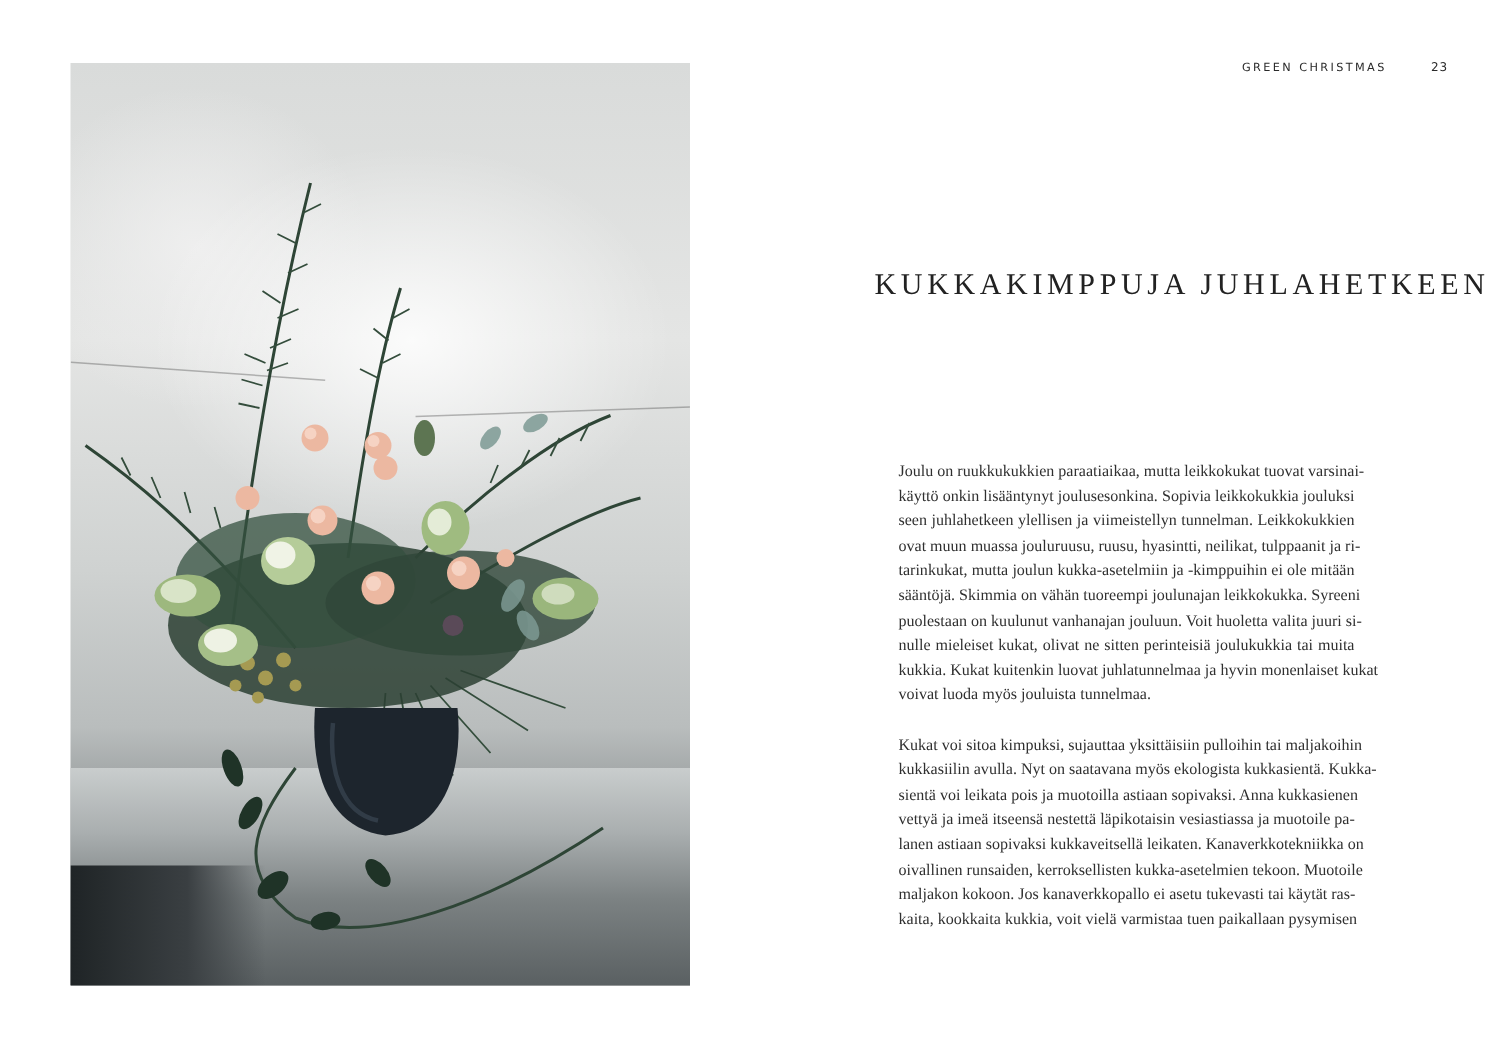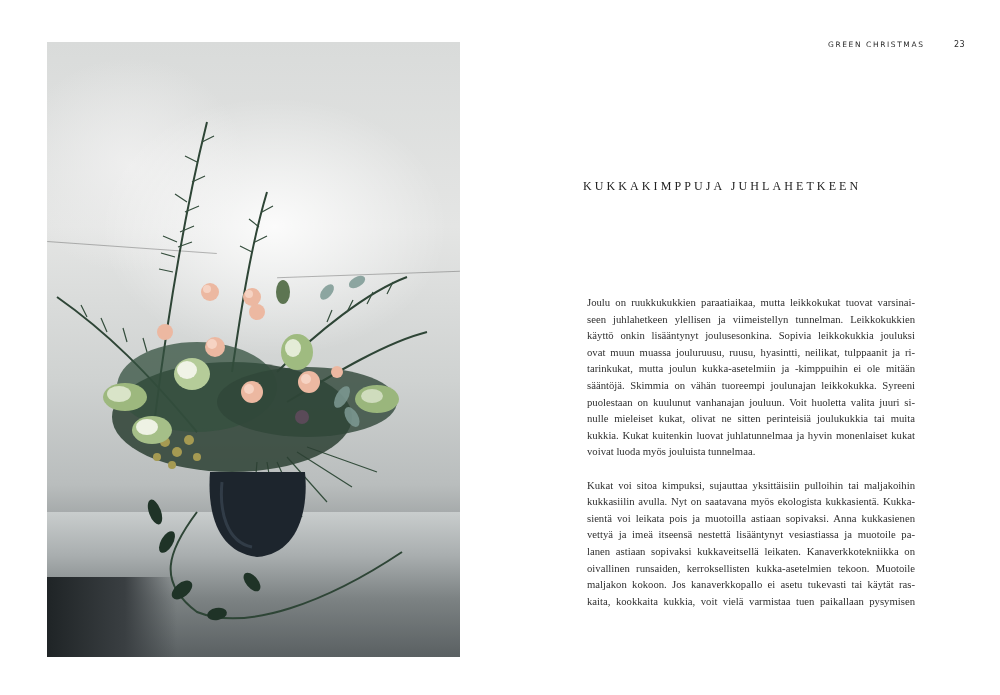--- a/index.html
+++ b/index.html
@@ -28,28 +28,28 @@
     position:absolute; top:40px; left:828px;
     font-family:"DejaVu Sans", sans-serif; font-size:7.5px; letter-spacing:1.6px; font-weight:normal;
     color:#2a2a2a;
   }
   .page-num {
     position:absolute; top:40px; left:954px;
     font-family:"DejaVu Sans", sans-serif; font-size:8px; font-weight:normal; color:#2a2a2a; letter-spacing:0.5px;text-align:center;
   }
   .title {
     position:absolute; top:179px; left:583px; width:340px;
-    font-family:"Liberation Serif", serif; font-size:12px; letter-spacing:3.1px; color:#222;
+    font-family:"Liberation Serif", serif; font-size:20px; letter-spacing:3.1px; color:#222;
     white-space:nowrap;
   }
   .body-text {
     position:absolute; left:583px; top:290px; width:336px;
     font-family:"Liberation Serif", serif; font-size:10.7px; line-height:16.6px; color:#2f2f2f;
   }
-  .body-text p { margin:4px; text-align:justify; }
+  .body-text p { margin:16px; text-align:justify; }
   .body-text .line { display:block; text-align:justify; text-align-last:justify; white-space:nowrap; }
   .body-text .line.last { text-align-last:left; }
   .body-text p + p { margin-top:16.6px; }
 </style>
 </head>
 <body>
 
 <div class="photo">
   <div class="wall-crack" style="left:0;top:205px;width:170px;transform:rotate(4deg);"></div>
   <div class="wall-crack" style="left:230px;top:232px;width:183px;transform:rotate(-2deg);"></div>
@@ -142,33 +142,33 @@
 </div>
 
 <div class="running-head">GREEN CHRISTMAS</div>
 <div class="page-num">23</div>
 
 <h1 class="title" style="margin:0;font-weight:normal;">KUKKAKIMPPUJA JUHLAHETKEEN</h1>
 
 <div class="body-text">
   <p>
     <span class="line">Joulu on ruukkukukkien paraatiaikaa, mutta leikkokukat tuovat varsinai-</span>
+    <span class="line">käyttö onkin lisääntynyt joulusesonkina. Sopivia leikkokukkia jouluksi</span>
     <span class="line">seen juhlahetkeen ylellisen ja viimeistellyn tunnelman. Leikkokukkien</span>
-    <span class="line">käyttö onkin lisääntynyt joulusesonkina. Sopivia leikkokukkia jouluksi</span>
     <span class="line">ovat muun muassa jouluruusu, ruusu, hyasintti, neilikat, tulppaanit ja ri-</span>
     <span class="line">tarinkukat, mutta joulun kukka-asetelmiin ja -kimppuihin ei ole mitään</span>
     <span class="line">sääntöjä. Skimmia on vähän tuoreempi joulunajan leikkokukka. Syreeni</span>
     <span class="line">puolestaan on kuulunut vanhanajan jouluun. Voit huoletta valita juuri si-</span>
     <span class="line">nulle mieleiset kukat, olivat ne sitten perinteisiä joulukukkia tai muita</span>
     <span class="line">kukkia. Kukat kuitenkin luovat juhlatunnelmaa ja hyvin monenlaiset kukat</span>
     <span class="line last">voivat luoda myös jouluista tunnelmaa.</span>
   </p>
   <p>
     <span class="line">Kukat voi sitoa kimpuksi, sujauttaa yksittäisiin pulloihin tai maljakoihin</span>
     <span class="line">kukkasiilin avulla. Nyt on saatavana myös ekologista kukkasientä. Kukka-</span>
     <span class="line">sientä voi leikata pois ja muotoilla astiaan sopivaksi. Anna kukkasienen</span>
-    <span class="line">vettyä ja imeä itseensä nestettä lisääntynyt vesiastiassa ja muotoile pa-</span>
+    <span class="line">vettyä ja imeä itseensä nestettä läpikotaisin vesiastiassa ja muotoile pa-</span>
     <span class="line">lanen astiaan sopivaksi kukkaveitsellä leikaten. Kanaverkkotekniikka on</span>
     <span class="line">oivallinen runsaiden, kerroksellisten kukka-asetelmien tekoon. Muotoile</span>
     <span class="line">maljakon kokoon. Jos kanaverkkopallo ei asetu tukevasti tai käytät ras-</span>
     <span class="line">kaita, kookkaita kukkia, voit vielä varmistaa tuen paikallaan pysymisen</span>
   </p>
 </div>
 
 </body></html>

